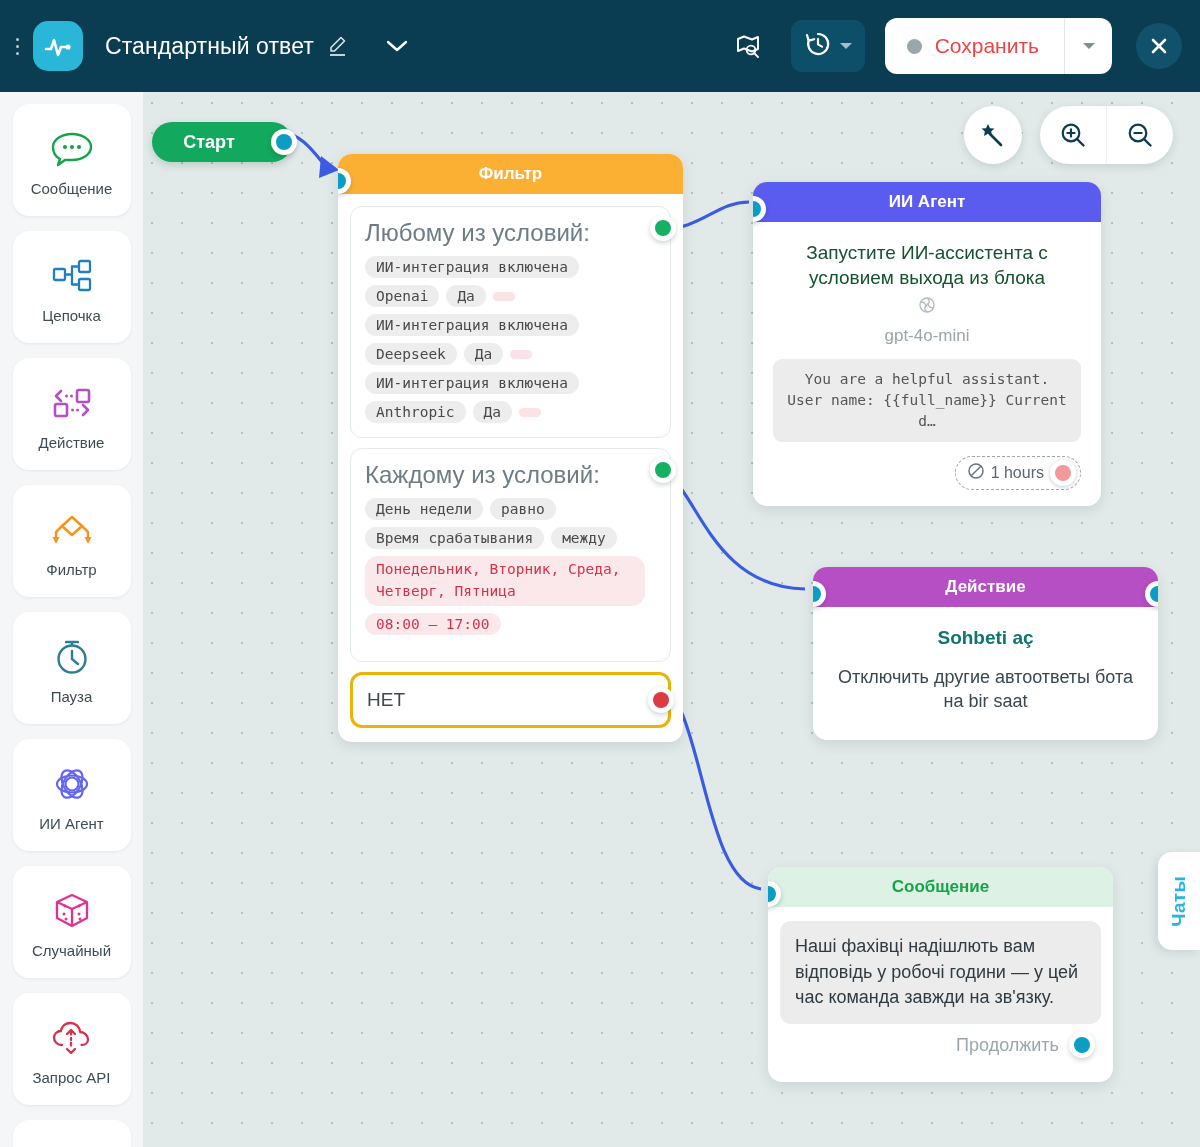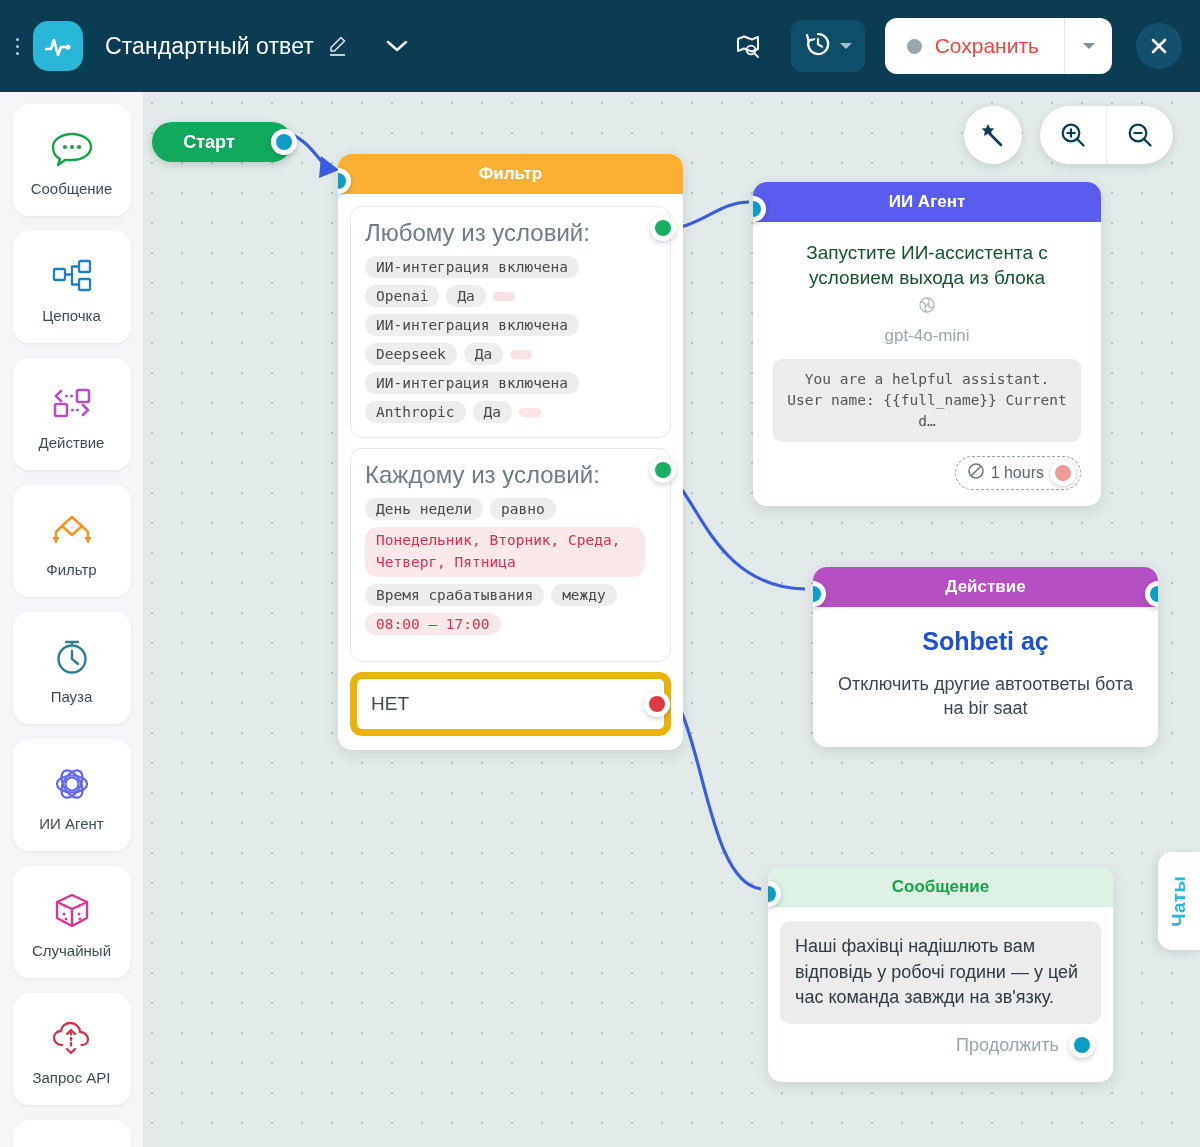--- a/index.html
+++ b/index.html
@@ -125,21 +125,21 @@
     background:#ededed; border-radius: 13px; padding: 3px 11px;
     font-family:"DejaVu Sans Mono","Liberation Mono",monospace; font-size:14.5px; color:#4a4a4a;
     white-space:nowrap;
   }
   .chip.pinkv {
     background:#fbe8ea; color:#d4334b;
   }
   .chip.emptyv { background:#fbe2e4; width: 22px; height: 9px; padding:0; border-radius:6px; }
   .chip.wide { display:block; }
   .no-row {
-    border:7px solid #eab308; border-radius:12px; padding: 14px 14px; position:relative;
+    border:3px solid #eab308; border-radius:12px; padding: 14px 14px; position:relative;
     font-size:19px; color:#3e4a50;
   }
 
   
   #agent-node { left: 610px; top: 90px; width: 348px; }
   #agent-node .node-head { background:#5a5cf0; }
   .abody { padding: 18px 20px 16px 20px; }
   .a-title { font-size:19px; color:#14532d; text-align:center; line-height:1.32; }
   .a-model { display:flex; align-items:center; justify-content:center; gap:7px; margin-top:6px; color:#9aa6ac; font-size:17px;flex-direction:column; }
   .a-prompt {
@@ -150,21 +150,21 @@
     margin-top: 14px; margin-left:auto; width: fit-content;
     border:1.6px dashed #9aa6ac; border-radius:18px; height:34px;
     display:flex; align-items:center; gap:6px; padding: 0 4px 0 11px;
     color:#5a676e; font-size:16px; position:relative;
   }
 
   
   #action-node { left: 670px; top: 475px; width: 345px; }
   #action-node .node-head { background:#b64ec4; }
   .act-body { padding: 20px 22px 26px 22px; text-align:center; }
-  .act-title { font-size:25px; font-weight:700; color:#1d4ed8; }
+  .act-title { font-size:19px; font-weight:700; color:#0f766e; }
   .act-sub { margin-top: 17px; font-size:18px; color:#39474f; line-height:1.33; }
 
   
   #msg-node { left: 625px; top: 775px; width: 345px; }
   #msg-node .node-head { background:#ddf2e4; color:#16a34a; }
   .m-body { padding: 14px 12px 16px 12px; }
   .m-bubble {
     background:#ececec; border-radius:11px; padding: 13px 15px;
     font-size:18px; color:#2f3b42; line-height:1.43;
   }
@@ -456,25 +456,25 @@
           <div class="cond-title">Каждому из условий:</div>
           <span class="port green" style="right:-6px; top:8px;">
               <i></i>
             </span>
 
           <div class="chiprow">
             <span class="chip">День недели</span>
             <span class="chip">равно</span>
           </div>
           <div class="chiprow">
-            <span class="chip pinkv wide" style="max-width:280px; white-space:normal; line-height:1.5;">Понедельник, Вторник, Среда, Четверг, Пятница</span>
-          </div>
-          <div class="chiprow">
             <span class="chip">Время срабатывания</span>
             <span class="chip">между</span>
+          </div>
+          <div class="chiprow">
+            <span class="chip pinkv wide" style="max-width:280px; white-space:normal; line-height:1.5;">Понедельник, Вторник, Среда, Четверг, Пятница</span>
           </div>
           <div class="chiprow" style="margin-bottom:12px">
             <span class="chip pinkv">08:00 — 17:00</span>
           </div>
         </div>
 
         <div class="no-row">
           <span>НЕТ</span>
           <span class="port red" style="right:-6px; top:12px;">
               <i></i>

